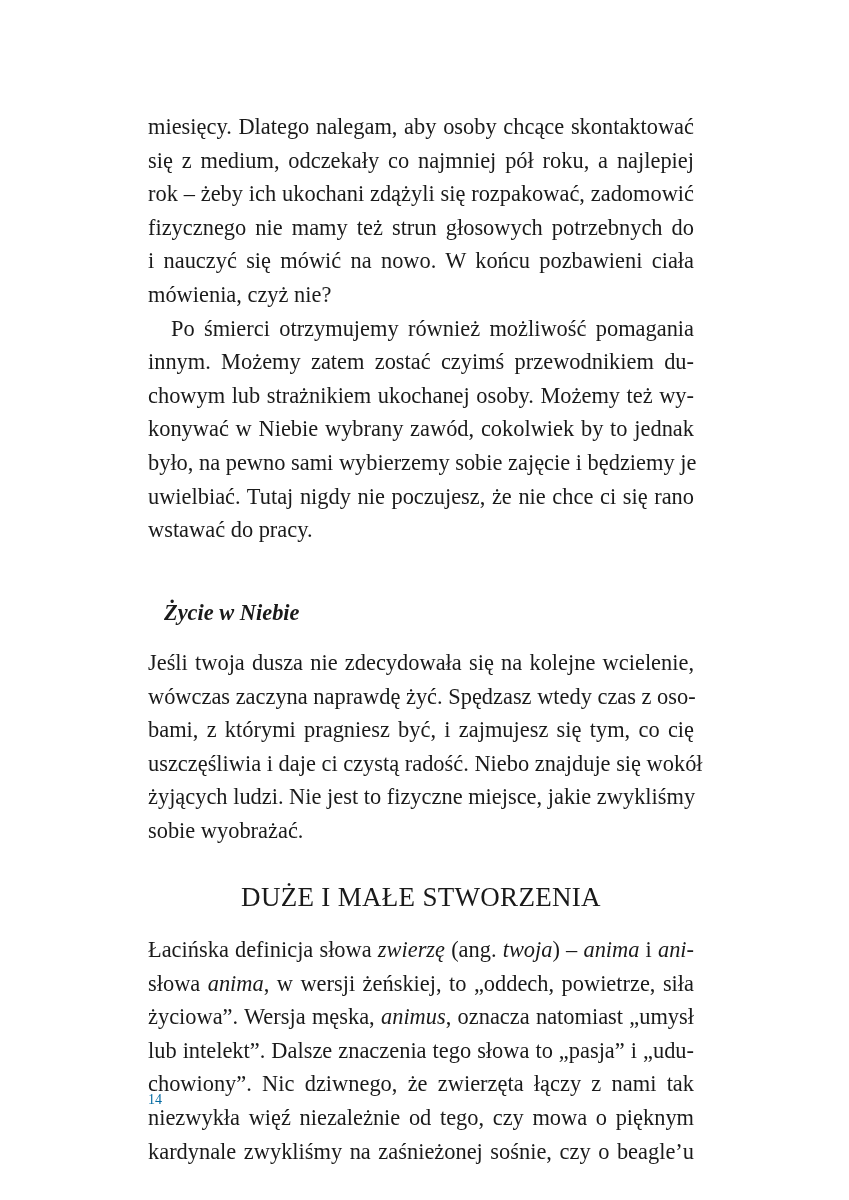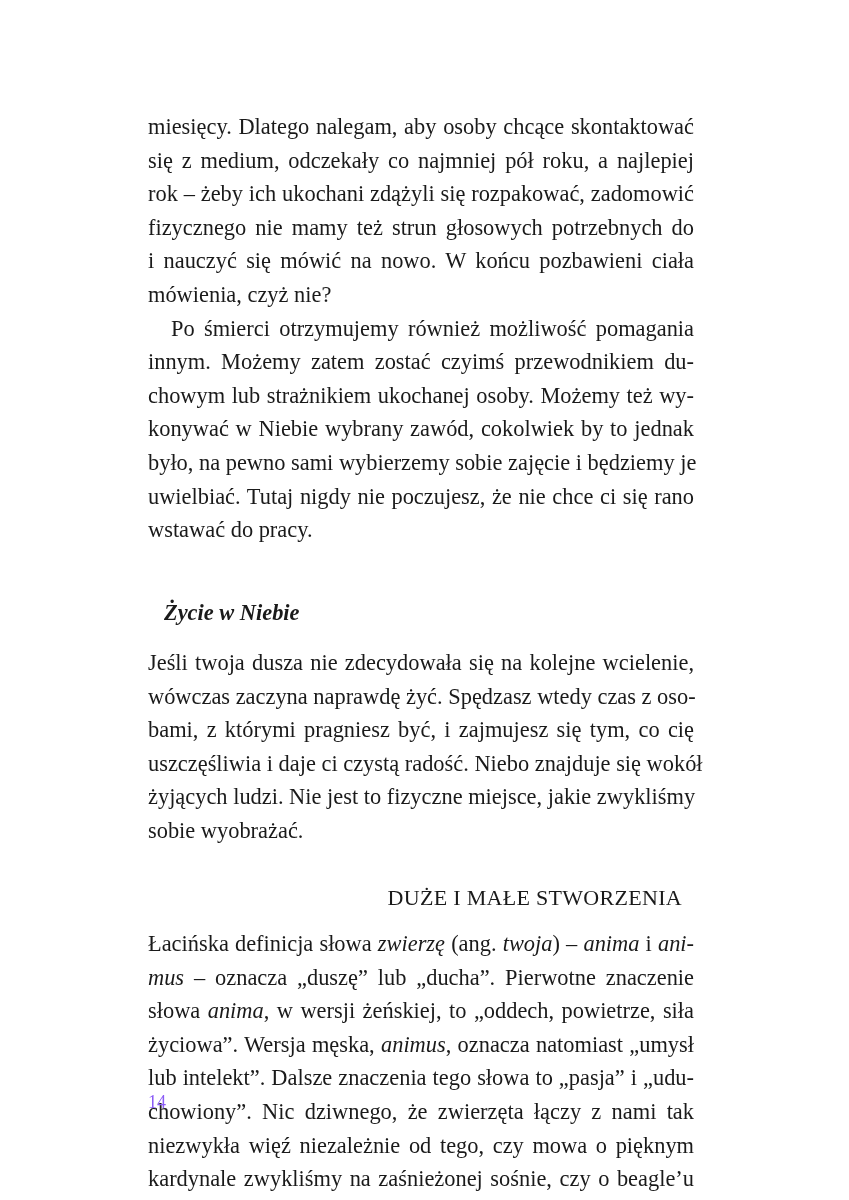--- a/index.html
+++ b/index.html
@@ -7,25 +7,25 @@
     .page {
       position: absolute; left: 148px; top: 110px; width: 546px;
       font-family: "Liberation Serif", "DejaVu Serif", serif;
       font-size: 22.4px; line-height: 33.6px; color: #1a1a1a;
     }
     .p { margin: 0; text-align: justify; text-align-last: left; }
     .line { display: block; text-align: justify; text-align-last: justify; white-space: nowrap; }
     .line.last { text-align-last: left; }
     .gap { height: 33.6px; }
     .subheading { font-weight: bold; font-style: italic; margin: 16px; }
-    .heading { text-align: right; font-size: 22px; letter-spacing: 0.3px; margin: 12px; margin-top: 8px; }
+    .heading { text-align: center; font-size: 27px; letter-spacing: 0.3px; margin: 18px; margin-top: 8px; }
     .pagenum {
       position: absolute; left: 148px; top: 1092px;
       font-family: "Liberation Serif", "DejaVu Serif", serif;
-      font-size: 18px; color: #8b5cf6;
+      font-size: 14px; color: #0369a1;
     }
     i { font-style: italic; }
   </style>
 </head>
 <body>
 
 <div class="page">
 
   <div class="p">
     <span class="line">miesięcy. Dlatego nalegam, aby osoby chcące skontaktować</span>
@@ -58,21 +58,20 @@
     <span class="line">żyjących ludzi. Nie jest to fizyczne miejsce, jakie zwykliśmy</span>
     <span class="line last">sobie wyobrażać.</span>
   </div>
 
   <div class="gap" style="height:26px;"></div>
 
   <h2 class="heading" style="line-height:33.6px;font-weight:normal;">DUŻE I MAŁE STWORZENIA</h2>
 
   <div class="p">
     <span class="line"><span>Łacińska definicja słowa </span><i>zwierzę</i><span> (ang. </span><i>twoja</i><span>) – </span><i>anima</i><span> i </span><i>ani-</i></span>
-    <span class="line"><i>mus</i><span> – oznacza „duszę” lub „ducha”. Pierwotne znaczenie</span></span>
     <span class="line"><span>słowa </span><i>anima</i><span>, w wersji żeńskiej, to „oddech, powietrze, siła</span></span>
     <span class="line"><span>życiowa”. Wersja męska, </span><i>animus</i><span>, oznacza natomiast „umysł</span></span>
     <span class="line">lub intelekt”. Dalsze znaczenia tego słowa to „pasja” i „udu-</span>
     <span class="line">chowiony”. Nic dziwnego, że zwierzęta łączy z nami tak</span>
     <span class="line">niezwykła więź niezależnie od tego, czy mowa o pięknym</span>
     <span class="line">kardynale zwykliśmy na zaśnieżonej sośnie, czy o beagle’u</span>
   </div>
 
 </div>
 

